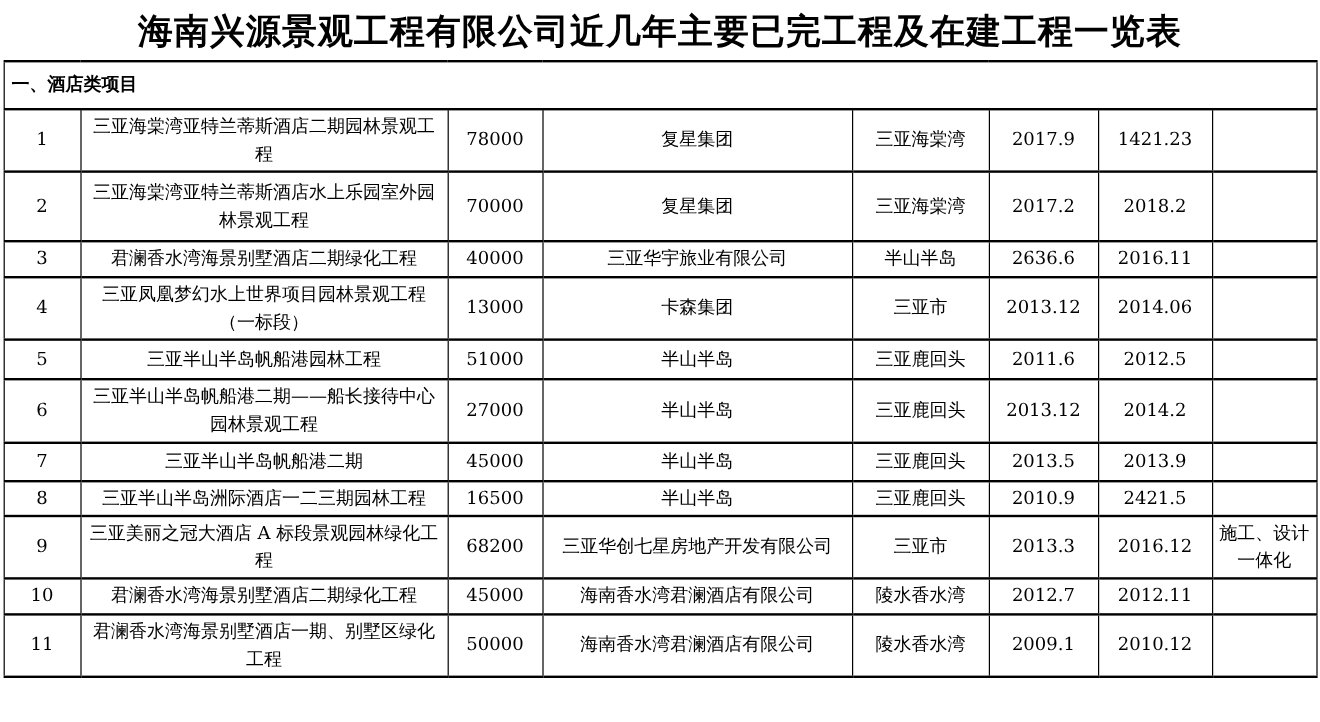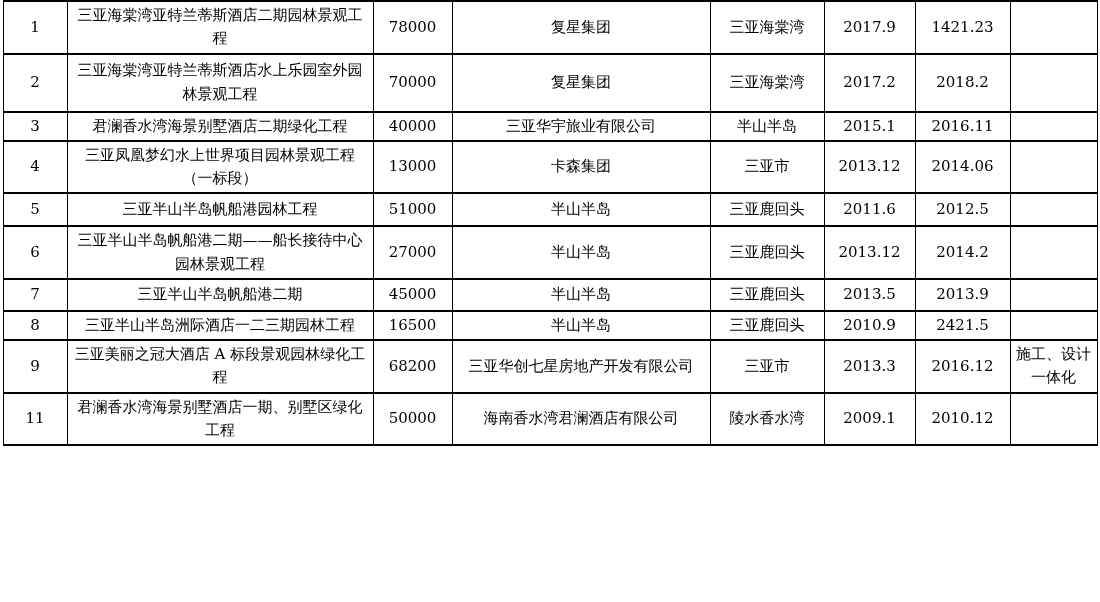--- a/index.html
+++ b/index.html
@@ -57,35 +57,39 @@
     line-height: 1.4;
     padding: 1px 2px;
     margin-top: 32px;
   }
   td.name-cell { padding: 1px 4px; }
 </style>
 </head>
 <body>
 
 <div class="page">
+  <div class="doc-title">海南兴源景观工程有限公司近几年主要已完工程及在建工程一览表</div>
 
   <table class="main">
     <colgroup>
       <col style="width:64px">
         <col style="width:306px">
         <col style="width:79px">
         <col style="width:258px">
       <col style="width:114px">
         <col style="width:91px">
         <col style="width:95px">
         <col style="width:87px">
     </colgroup>
 
     <tbody>
 
+    <tr class="section-row">
+      <td colspan="8">一、酒店类项目</td>
+    </tr>
 
     <tr style="height:52px">
       <td>1</td>
       <td class="name-cell">三亚海棠湾亚特兰蒂斯酒店二期园林景观工程</td>
       <td>78000</td>
       <td>复星集团</td>
       <td>三亚海棠湾</td>
       <td>2017.9</td>
       <td>1421.23</td>
       <td class="note-cell"></td>
@@ -101,21 +105,21 @@
       <td>2018.2</td>
       <td class="note-cell"></td>
     </tr>
 
     <tr style="height:28px">
       <td>3</td>
       <td class="name-cell">君澜香水湾海景别墅酒店二期绿化工程</td>
       <td>40000</td>
       <td>三亚华宇旅业有限公司</td>
       <td>半山半岛</td>
-      <td>2015.1</td>
+      <td>2636.6</td>
       <td>2016.11</td>
       <td class="note-cell"></td>
     </tr>
 
     <tr style="height:44px">
       <td>4</td>
       <td class="name-cell">三亚凤凰梦幻水上世界项目园林景观工程（一标段）</td>
       <td>13000</td>
       <td>卡森集团</td>
       <td>三亚市</td>
@@ -172,20 +176,30 @@
       <td>9</td>
       <td class="name-cell">三亚美丽之冠大酒店 A 标段景观园林绿化工程</td>
       <td>68200</td>
       <td>三亚华创七星房地产开发有限公司</td>
       <td>三亚市</td>
       <td>2013.3</td>
       <td>2016.12</td>
       <td class="note-cell">施工、设计一体化</td>
     </tr>
 
+    <tr style="height:27px">
+      <td>10</td>
+      <td class="name-cell">君澜香水湾海景别墅酒店二期绿化工程</td>
+      <td>45000</td>
+      <td>海南香水湾君澜酒店有限公司</td>
+      <td>陵水香水湾</td>
+      <td>2012.7</td>
+      <td>2012.11</td>
+      <td class="note-cell"></td>
+    </tr>
 
     <tr style="height:50px">
       <td>11</td>
       <td class="name-cell">君澜香水湾海景别墅酒店一期、别墅区绿化工程</td>
       <td>50000</td>
       <td>海南香水湾君澜酒店有限公司</td>
       <td>陵水香水湾</td>
       <td>2009.1</td>
       <td>2010.12</td>
       <td class="note-cell"></td>

